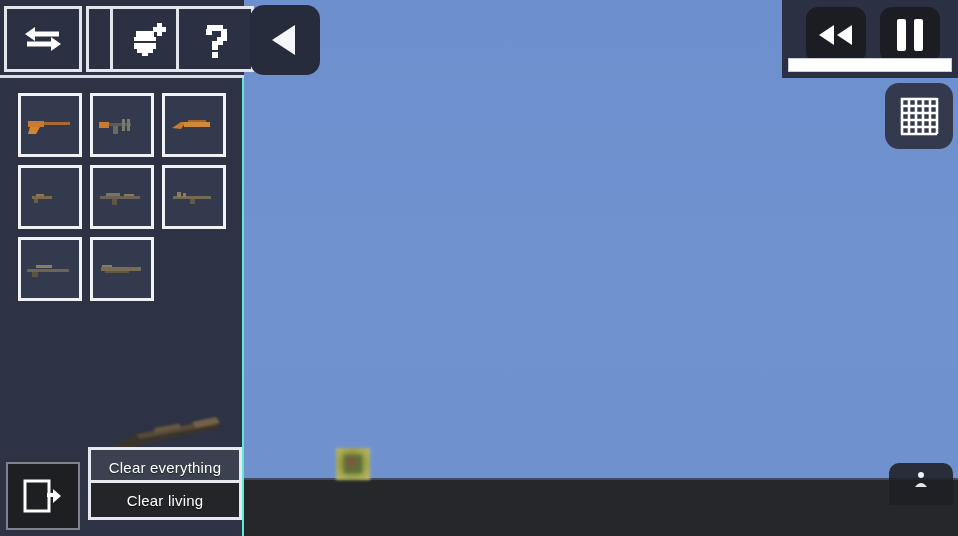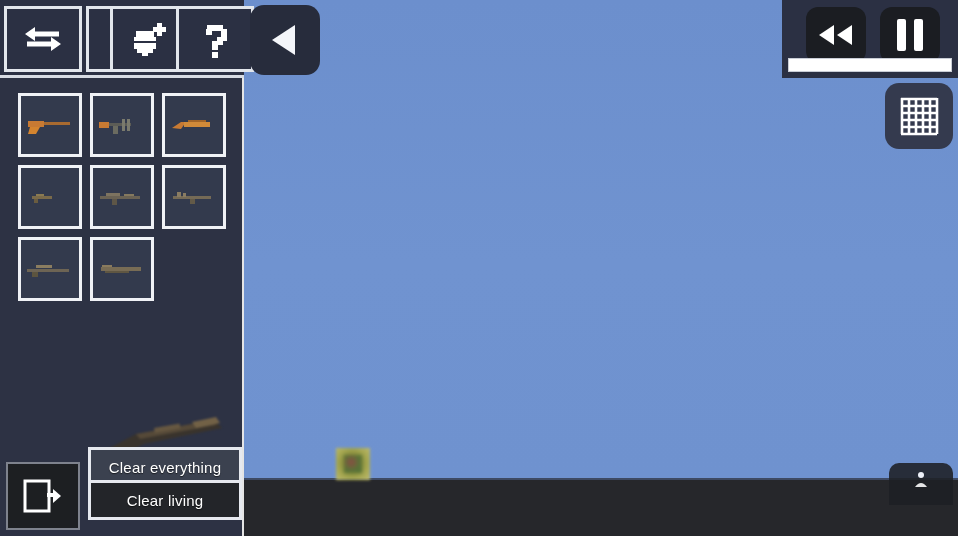--- a/index.html
+++ b/index.html
@@ -44,21 +44,21 @@
     left: 8px; top: 7px; width: 18px; height: 18px;
     background: radial-gradient(circle at 40% 40%, #8a4a3c 0%, #59722f 55%, #4d6d2e 100%);
     filter: blur(1.2px);
   }
 
   
   .sidebar {
     position: absolute; left: 0; top: 0;
     width: 244px; height: 536px;
     background: #2d3244;
-    border-right: 2px solid #e5e5e5;
+    border-right: 2px solid #5eead4;
   }
 
   
   .toolbar {
     position: absolute; left: 0; top: 0;
     width: 244px; height: 78px;
     background: #2b3043;
     border-bottom: 3px solid #d8dce4;
   }
   .tool-btn {

